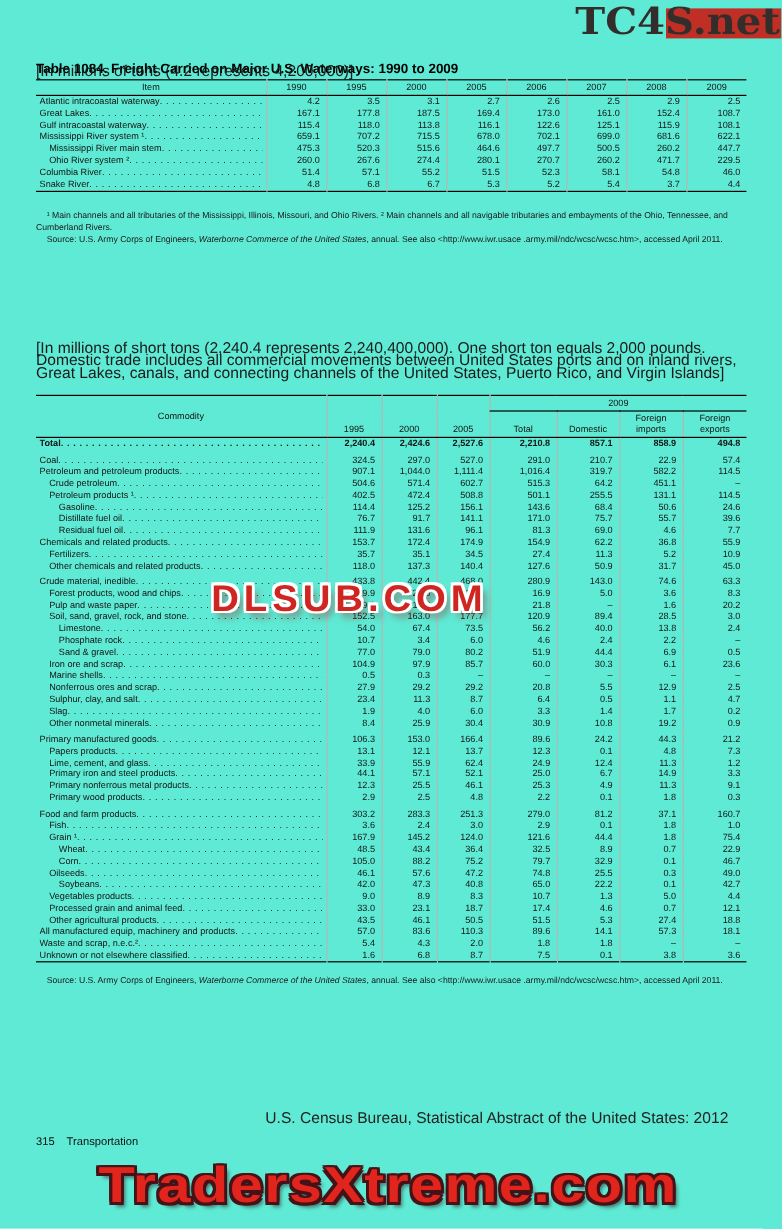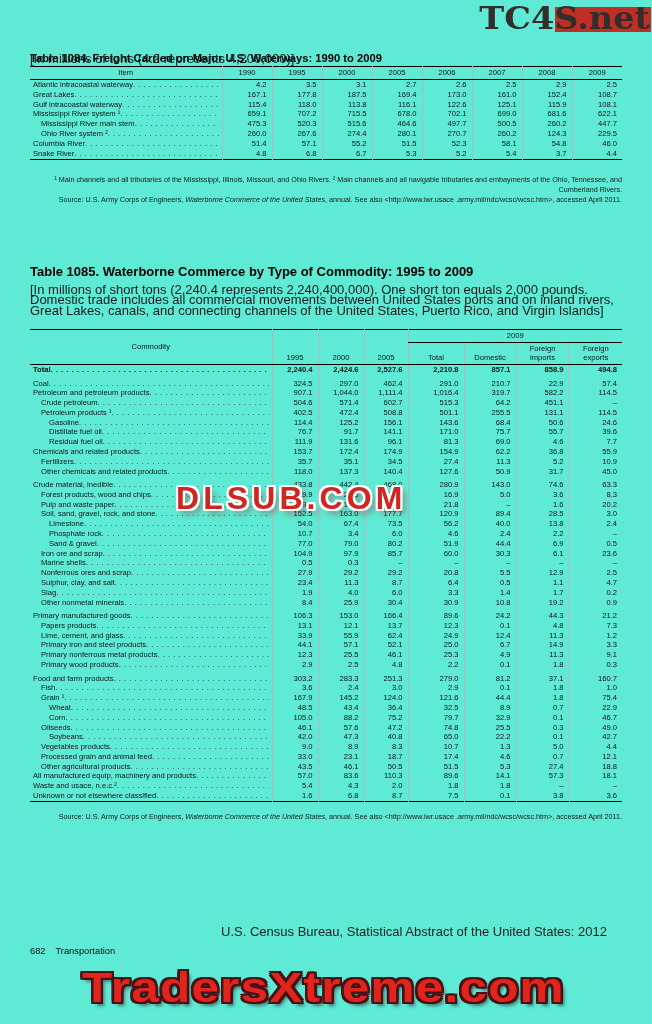--- a/index.html
+++ b/index.html
@@ -33,21 +33,21 @@
   .lblwrap { display:flex; align-items:baseline; overflow:hidden; }
   .lbl { white-space:nowrap; }
   .dots { flex:1 1 auto; overflow:hidden; white-space:nowrap; color:#141414; }
   .dots::after { content:" . . . . . . . . . . . . . . . . . . . . . . . . . . . . . . . . . . . . . . . . . . . . . . . . . . . . . . . . ."; letter-spacing:0.5px; }
   td.ind1 .lblwrap { padding-left:8px;align-items:flex-end; }
   td.ind2 .lblwrap { padding-left:16px; }
   tr.b td { font-weight:bold; }
   tr.gap td { padding-top:4.5px; }
 
   
-  .foot { position:absolute; left:30px; width:592px; font-size:7.2px; line-height:9.8px; color:#1a1a1a;text-align:right; }
+  .foot { position:absolute; left:30px; width:592px; font-size:7.2px; line-height:9.8px; color:#1a1a1a; }
   .foot-1084 { top:175px; }
   .foot-1085 { top:812px; }
   .foot p { text-indent:9px; }
   .foot i { font-style:italic; }
 
   
   .footer-left { position:absolute; left:30px; top:946px; font-size:9.3px; color:#111; }
   .footer-left .pgnum { margin-right:10px; }
   .footer-right { position:absolute; right:28px; top:924px; width:420px; font-size:13px; color:#222; text-align:center; }
 
@@ -198,21 +198,21 @@
               <span class="lbl">Ohio River system ²</span>
               <span class="dots"></span>
             </div>
           </td>
           <td class="num">260.0</td>
           <td class="num">267.6</td>
           <td class="num">274.4</td>
           <td class="num">280.1</td>
           <td class="num">270.7</td>
           <td class="num">260.2</td>
-          <td class="num">124.3</td>
+          <td class="num">471.7</td>
           <td class="num">229.5</td>
         </tr>
         <tr>
           <td class="ind0">
             <div class="lblwrap">
               <span class="lbl">Columbia River</span>
               <span class="dots"></span>
             </div>
           </td>
           <td class="num">51.4</td>
@@ -241,21 +241,20 @@
           <td class="num">4.4</td>
         </tr>
       </tbody>
   </table>
 
   <div class="foot foot-1084">
     <p>¹ Main channels and all tributaries of the Mississippi, Illinois, Missouri, and Ohio Rivers. ² Main channels and all navigable tributaries and embayments of the Ohio, Tennessee, and Cumberland Rivers.</p>
     <p><span>Source: U.S. Army Corps of Engineers, </span><i>Waterborne Commerce of the United States</i><span>, annual. See also &lt;http://www.iwr.usace .army.mil/ndc/wcsc/wcsc.htm&gt;, accessed April 2011.</span></p>
   </div>
 
-  <div class="tbl-title title-1085">Table 1085. Waterborne Commerce by Type of Commodity: 1995 to 2009</div>
   <div class="tbl-note note-1085">[In millions of short tons (2,240.4 represents 2,240,400,000). One short ton equals 2,000 pounds. Domestic trade includes all commercial movements between United States ports and on inland rivers, Great Lakes, canals, and connecting channels of the United States, Puerto Rico, and Virgin Islands]</div>
 
   <table class="stat" id="table1085">
     <colgroup>
       <col style="width:242px">
       <col style="width:46px">
         <col style="width:46px">
         <col style="width:44px">
       <col style="width:56px">
         <col style="width:52px">
@@ -295,21 +294,21 @@
         </tr>
         <tr class="gap">
           <td class="ind0">
             <div class="lblwrap">
               <span class="lbl">Coal</span>
               <span class="dots"></span>
             </div>
           </td>
           <td class="num">324.5</td>
           <td class="num">297.0</td>
-          <td class="num">462.4</td>
+          <td class="num">527.0</td>
           <td class="num">291.0</td>
           <td class="num">210.7</td>
           <td class="num">22.9</td>
           <td class="num">57.4</td>
         </tr>
         <tr>
           <td class="ind0">
             <div class="lblwrap">
               <span class="lbl">Petroleum and petroleum products</span>
               <span class="dots"></span>
@@ -889,21 +888,21 @@
           <td class="num">83.6</td>
           <td class="num">110.3</td>
           <td class="num">89.6</td>
           <td class="num">14.1</td>
           <td class="num">57.3</td>
           <td class="num">18.1</td>
         </tr>
         <tr>
           <td class="ind0">
             <div class="lblwrap">
-              <span class="lbl">Waste and usace, n.e.c.²</span>
+              <span class="lbl">Waste and scrap, n.e.c.²</span>
               <span class="dots"></span>
             </div>
           </td>
           <td class="num">5.4</td>
           <td class="num">4.3</td>
           <td class="num">2.0</td>
           <td class="num">1.8</td>
           <td class="num">1.8</td>
           <td class="num">–</td>
           <td class="num">–</td>
@@ -924,20 +923,20 @@
           <td class="num">3.6</td>
         </tr>
       </tbody>
   </table>
 
   <div class="foot foot-1085">
     <p><span>Source: U.S. Army Corps of Engineers, </span><i>Waterborne Commerce of the United States</i><span>, annual. See also &lt;http://www.iwr.usace .army.mil/ndc/wcsc/wcsc.htm&gt;, accessed April 2011.</span></p>
   </div>
 
   <div class="footer-left">
-    <span class="pgnum">682</span><span>Transportation</span>
+    <span class="pgnum">315</span><span>Transportation</span>
   </div>
   <div class="footer-right">U.S. Census Bureau, Statistical Abstract of the United States: 2012</div>
 
   <div class="wm-mid">DLSUB.COM</div>
   <div class="wm-bot">TradersXtreme.com</div>
 
 </div>
 
 </body></html>

